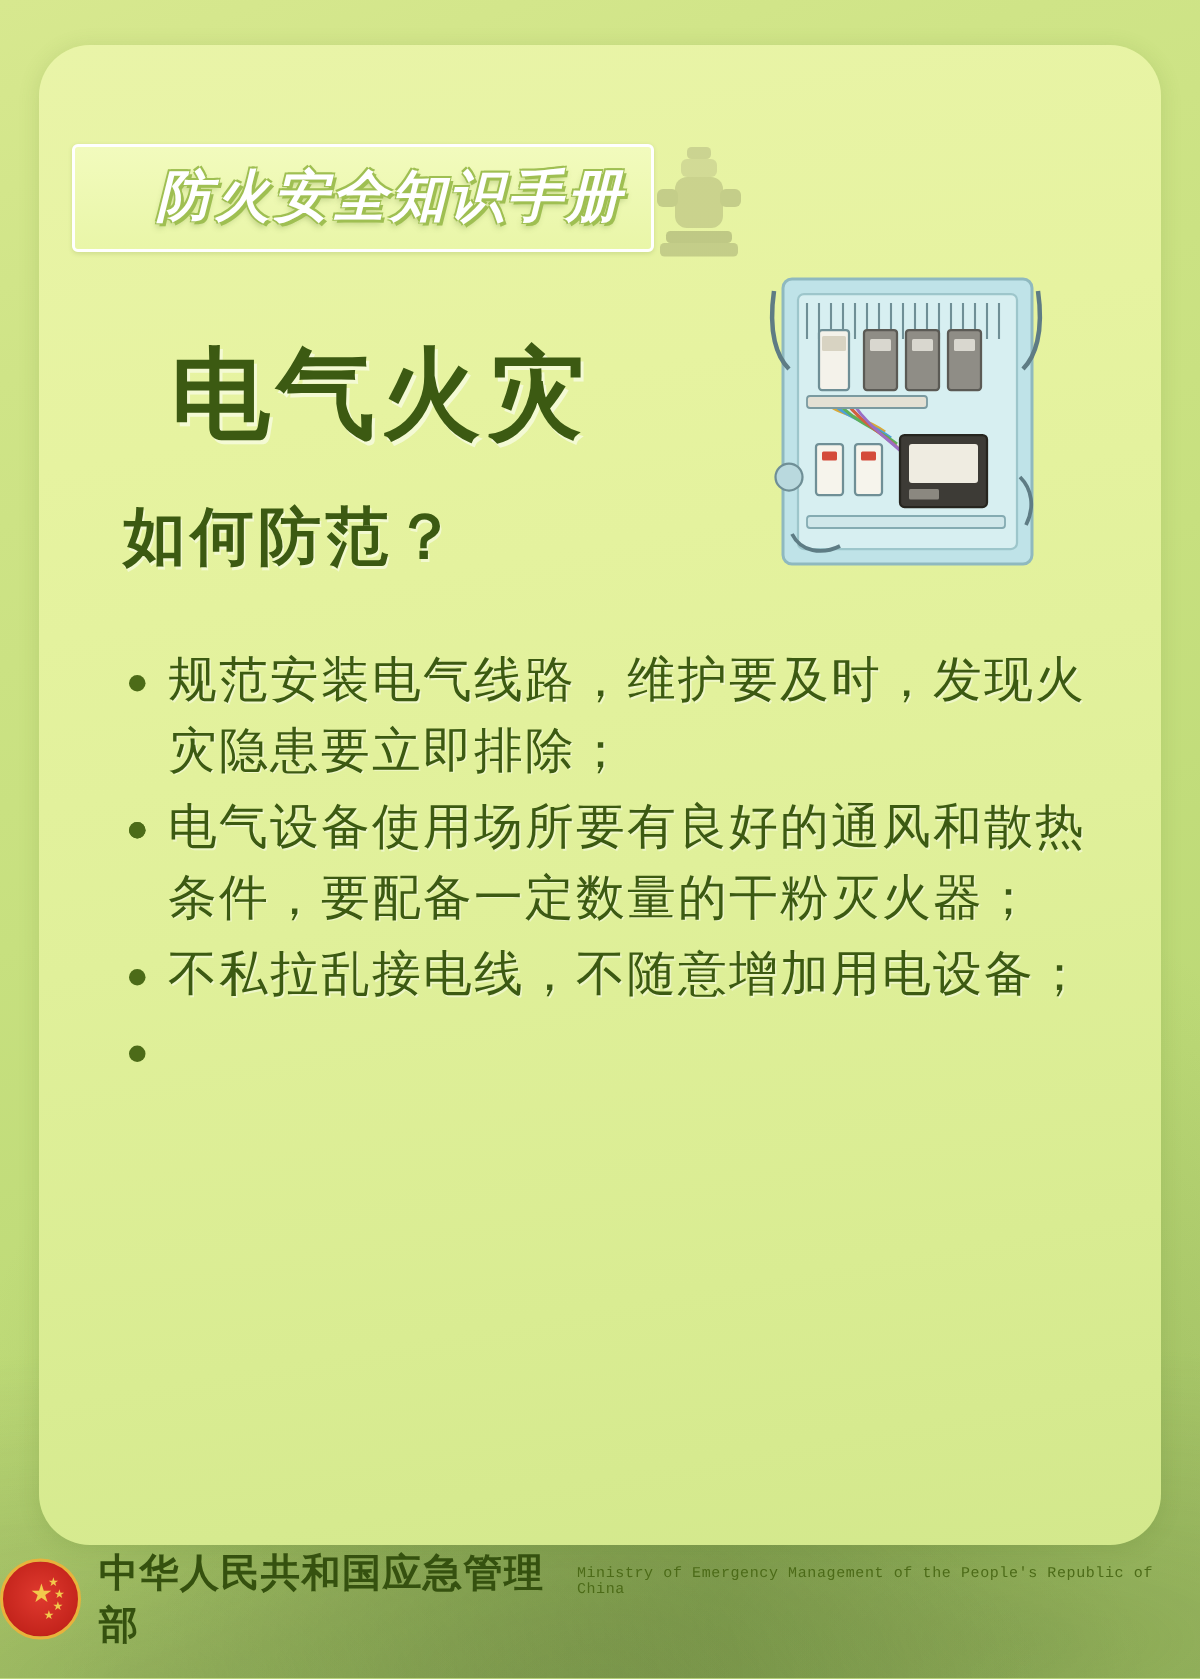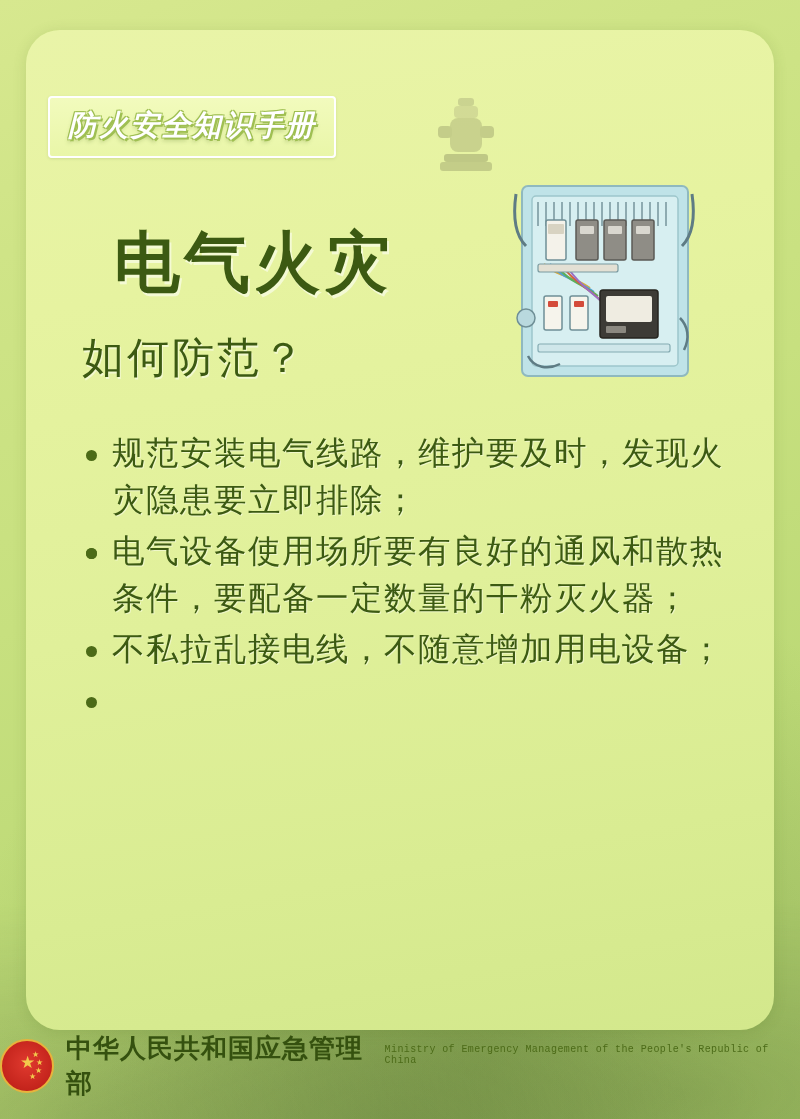--- a/index.html
+++ b/index.html
@@ -77,32 +77,33 @@
     left: 22px;
     top: 66px;
     padding: 8px 18px 10px 18px;
     background: linear-gradient(180deg, #f2fbbd 0%, #e9f6a8 100%);
     border: 2px solid #ffffff;
     border-radius: 4px;
     box-shadow: 0 1px 3px rgba(100,130,50,0.18);
   }
   .badge-text {
     font-family: "DejaVu Sans", sans-serif;
-    font-size: 29px;
+    font-size: 37px;
     font-weight: bold;
     font-style: italic;
     letter-spacing: 2px;
     color: #ffffff;
     text-shadow:
       2px 2px 0 #9fbf52,
       -1px -1px 0 #9fbf52,
       1px -1px 0 #9fbf52,
       -1px 1px 0 #9fbf52,
       0 3px 4px rgba(110,140,60,0.45);
     white-space: nowrap;
+    margin-left: 36px;
   }
 
   .title {
     position: absolute;
     left: 56px;
     top: 188px;
     font-family: "DejaVu Sans", sans-serif;
     font-size: 66px;
     font-weight: bold;
     letter-spacing: 4px;
@@ -110,21 +111,21 @@
     text-shadow: 2px 3px 0 rgba(255,255,255,0.55);
     white-space: nowrap;
     margin-left: 32px;
   }
   .subtitle {
     position: absolute;
     left: 56px;
     top: 300px;
     font-family: "DejaVu Sans", sans-serif;
     font-size: 42px;
-    font-weight: normal;
+    font-weight: bold;
     letter-spacing: 3px;
     color: #3c5a12;
     text-shadow: 1px 2px 0 rgba(255,255,255,0.5);
     white-space: nowrap;
   }
 
   
   .illustration {
     position: absolute;
     left: 478px;

